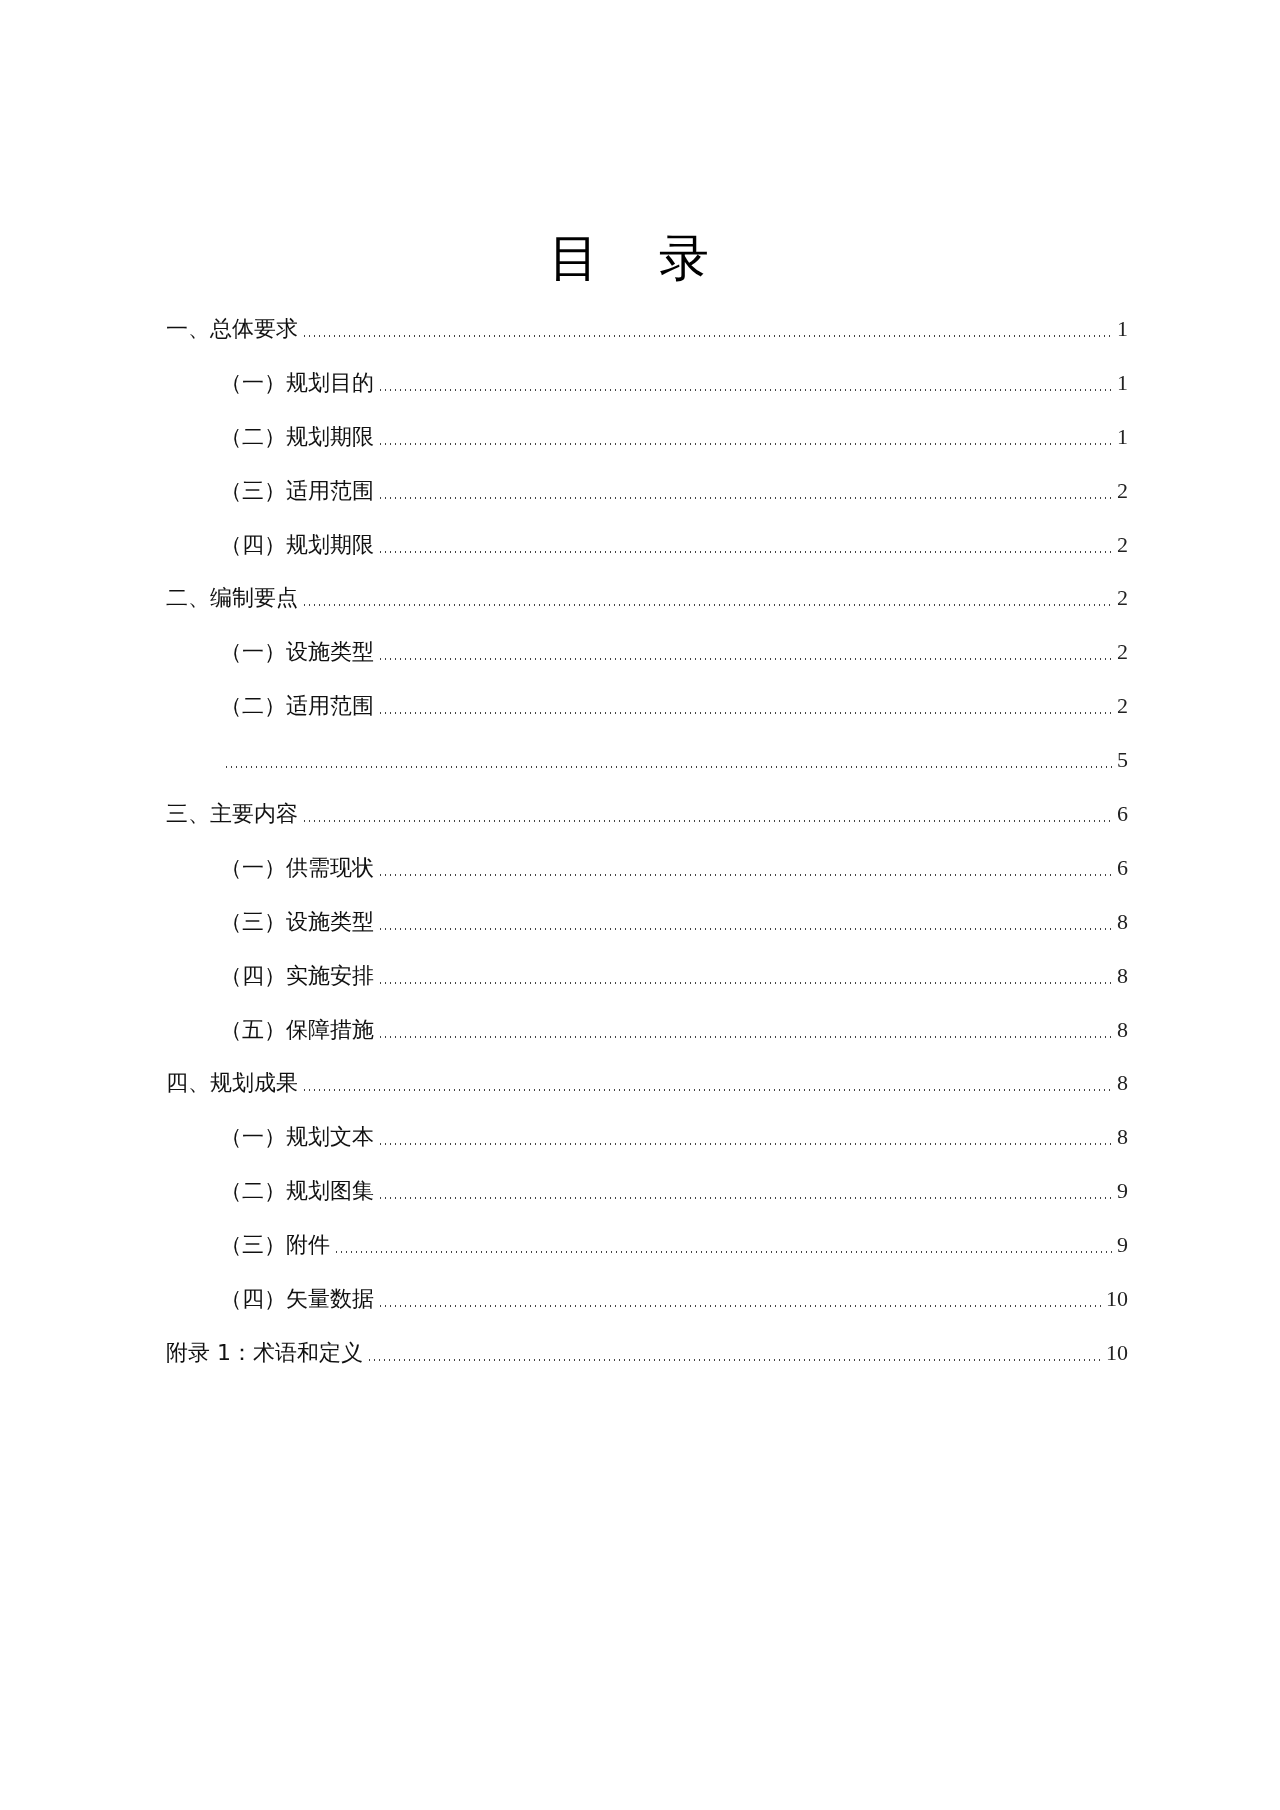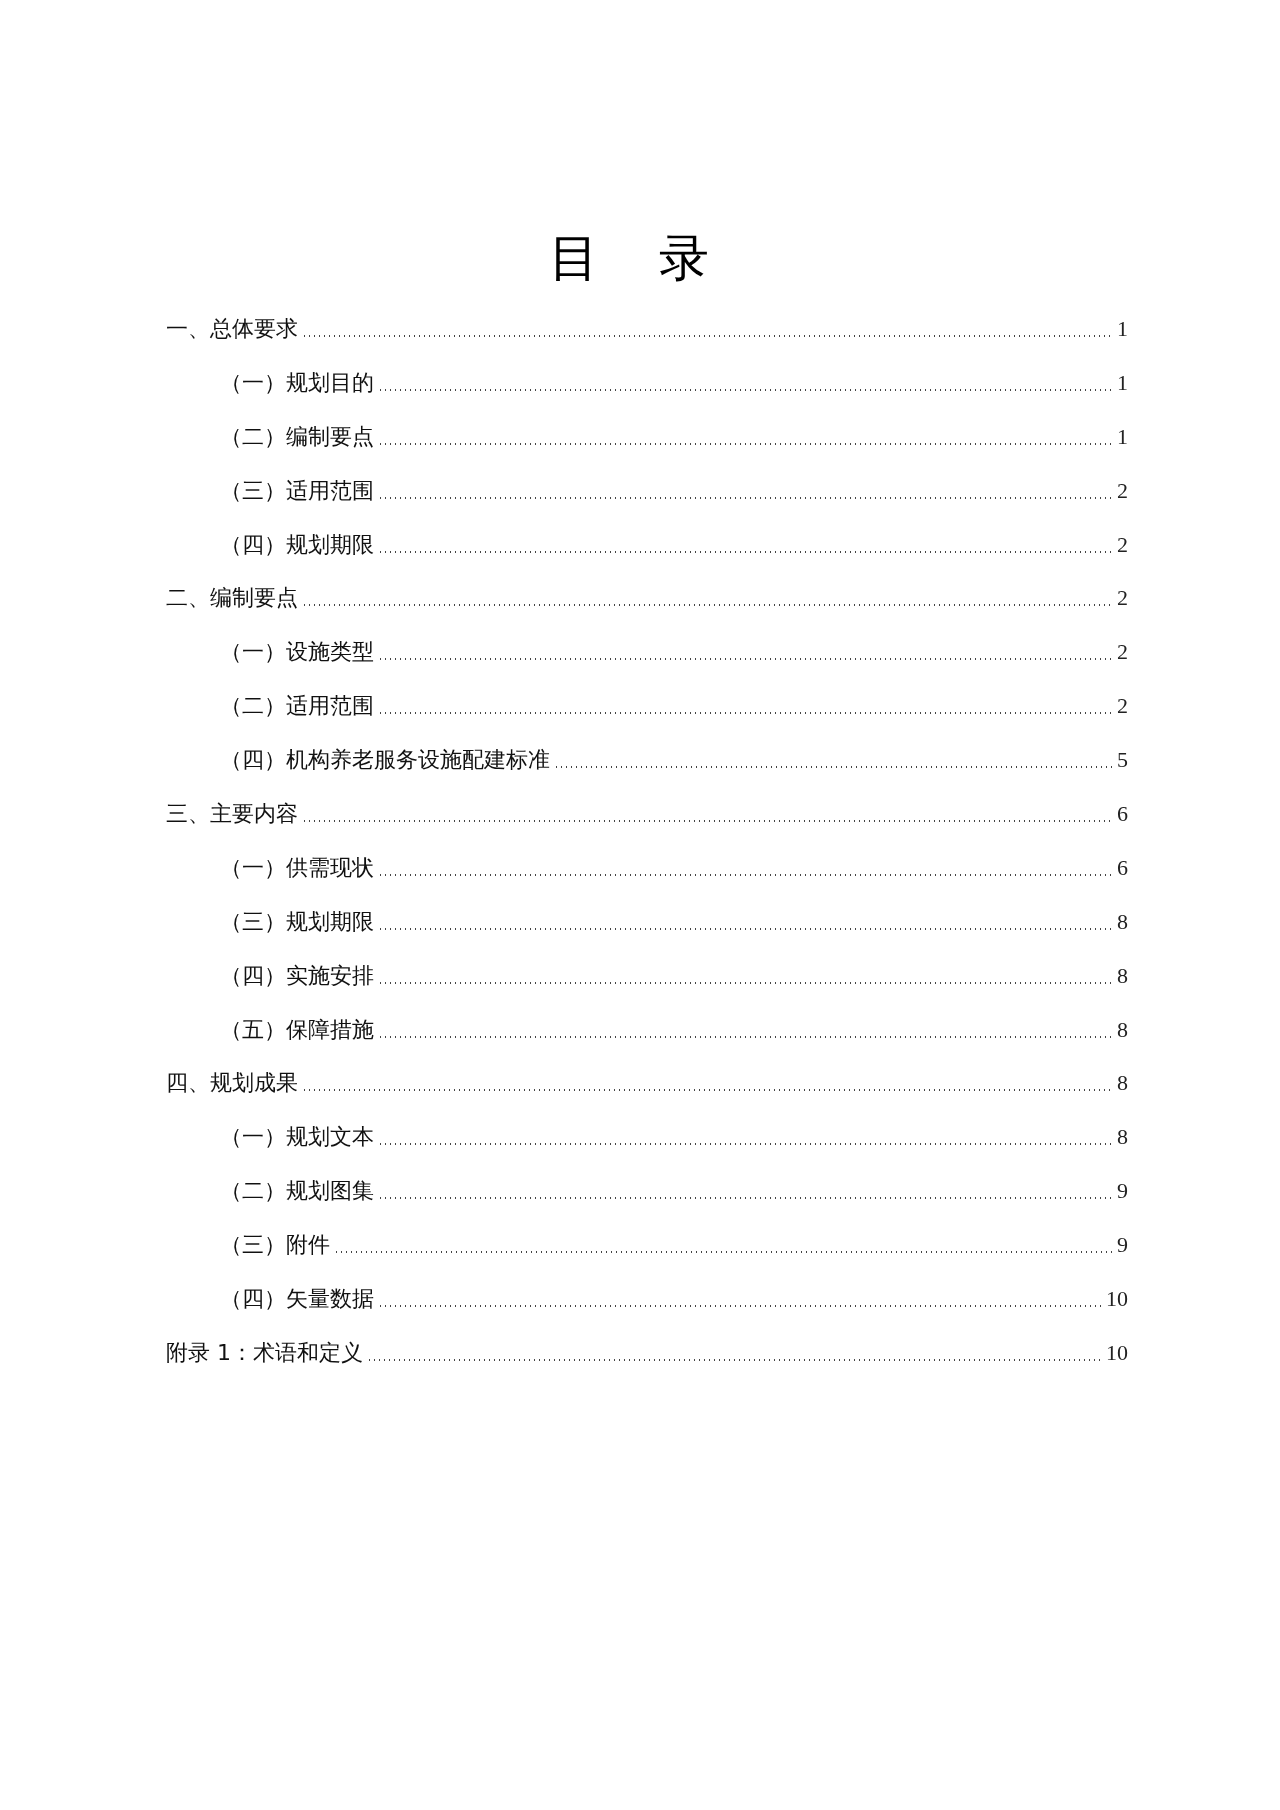--- a/index.html
+++ b/index.html
@@ -27,21 +27,21 @@
       <span class="label">一、总体要求</span>
       <span class="leader"></span>
       <span class="page">1</span>
     </div>
   <div class="row l2">
       <span class="label">（一）规划目的</span>
       <span class="leader"></span>
       <span class="page">1</span>
     </div>
   <div class="row l2">
-      <span class="label">（二）编制要点</span>
+      <span class="label">（二）规划期限</span>
       <span class="leader"></span>
       <span class="page">1</span>
     </div>
   <div class="row l2">
       <span class="label">（三）适用范围</span>
       <span class="leader"></span>
       <span class="page">2</span>
     </div>
   <div class="row l2">
       <span class="label">（四）规划期限</span>
@@ -57,36 +57,35 @@
       <span class="label">（一）设施类型</span>
       <span class="leader"></span>
       <span class="page">2</span>
     </div>
   <div class="row l2">
       <span class="label">（二）适用范围</span>
       <span class="leader"></span>
       <span class="page">2</span>
     </div>
   <div class="row l2">
-      <span class="label">（四）机构养老服务设施配建标准</span>
       <span class="leader"></span>
       <span class="page">5</span>
     </div>
   <div class="row l1">
       <span class="label">三、主要内容</span>
       <span class="leader"></span>
       <span class="page">6</span>
     </div>
   <div class="row l2">
       <span class="label">（一）供需现状</span>
       <span class="leader"></span>
       <span class="page">6</span>
     </div>
   <div class="row l2">
-      <span class="label">（三）规划期限</span>
+      <span class="label">（三）设施类型</span>
       <span class="leader"></span>
       <span class="page">8</span>
     </div>
   <div class="row l2">
       <span class="label">（四）实施安排</span>
       <span class="leader"></span>
       <span class="page">8</span>
     </div>
   <div class="row l2">
       <span class="label">（五）保障措施</span>

